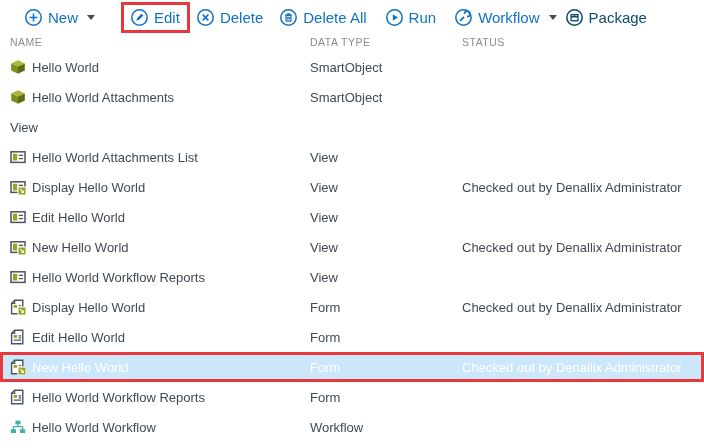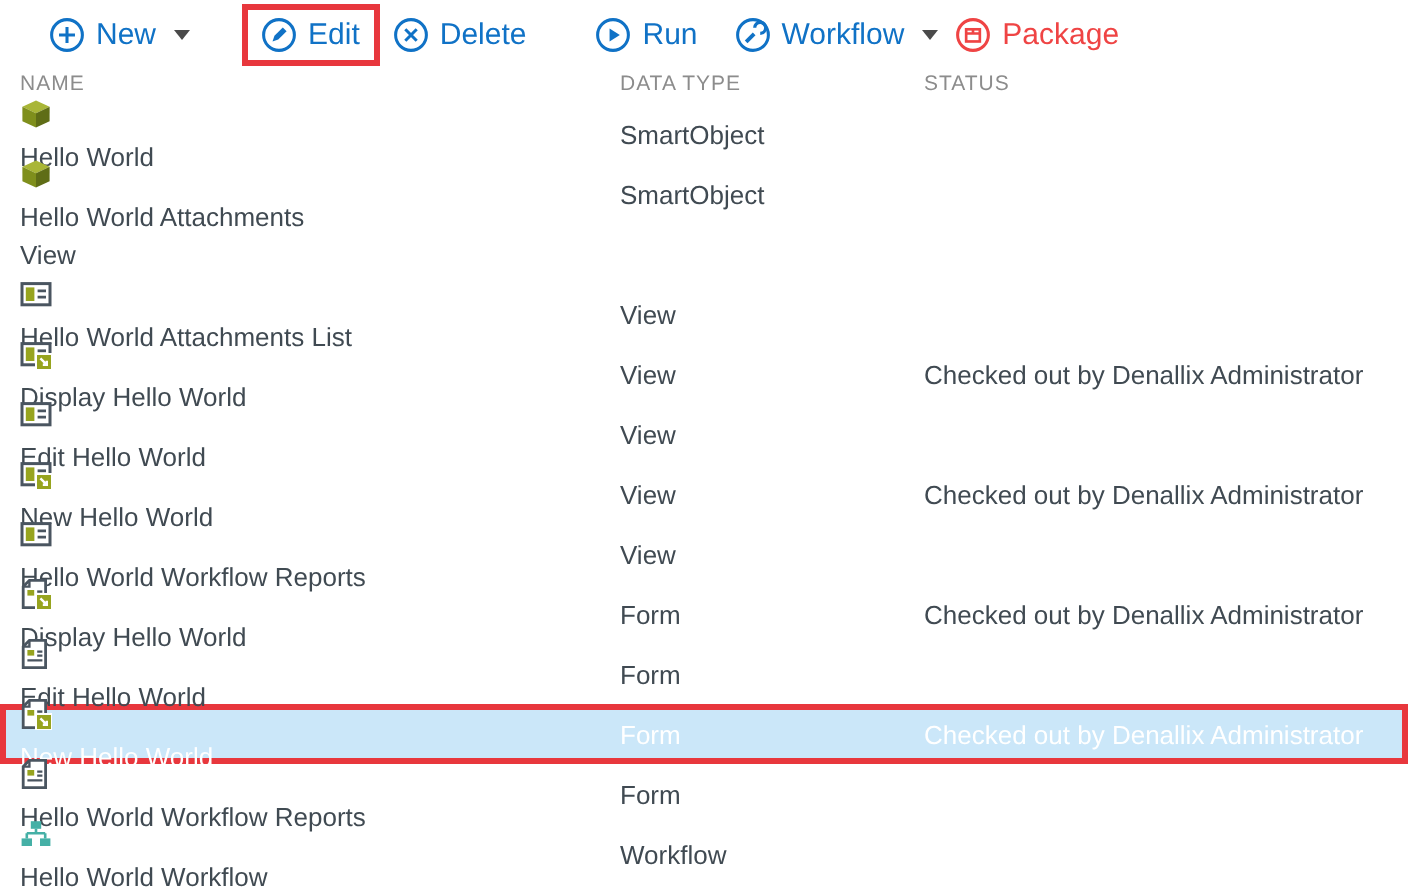--- a/index.html
+++ b/index.html
@@ -13,21 +13,21 @@
   .toolbar {
     height:34px; display:flex; align-items:center;
     padding-left:24px; color:#1072c6; font-size:15px;
     white-space:nowrap;
   }
   .tbtn {
     display:inline-flex; align-items:center; gap:5px;
     color:#1072c6; cursor:pointer; line-height:1;
   }
   .tbtn svg { display:block; }
-  .tbtn.disabled { color:#ef4444; cursor:default; }
+  .tbtn.disabled { color:#0c4a6e; cursor:default; }
   .caret {
     width:0; height:0; margin-left:9px;
     border-left:4px solid transparent; border-right:4px solid transparent;
     border-top:5px solid #4a4a4a;
   }
   .annotation-box {
     display:inline-flex; align-items:center;
     border:3px solid #e8373d; padding:3px 7px 3px 6px;
     margin:0 6px 0 12px;
   }
@@ -39,21 +39,21 @@
   }
   .thead {
     height:16px; font-size:10.5px; letter-spacing:0.5px;
     color:#8c8c8c;
   }
   
   .rows { padding-top:2px; }
   .row {
     height:30px; font-size:13px; color:#404a52;
   }
-  .row .name-cell { display:flex; gap:6px; overflow:hidden;flex-direction:column; }
+  .row .name-cell { display:flex; align-items:center; gap:6px; overflow:hidden; }
   .row .name-cell svg { flex:0 0 auto; display:block; }
   .row.selected {
     background:#cbe7f9; color:#ffffff;
     border:3px solid #e8373d;
     padding-left:7px;
   }
   .cell { white-space:nowrap; overflow:hidden; }
 </style>
 </head>
 <body>
@@ -84,20 +84,31 @@
     <div class="tbtn">
       <span>
         <svg width="19" height="19" viewBox="0 0 20 20" fill="none" stroke="currentColor" stroke-width="1.6">
           <circle cx="10" cy="10" r="8.1"></circle>
           <path d="M7 7l6 6M13 7l-6 6"></path>
         </svg>
       </span>
       <span>Delete</span>
     </div>
     <span class="gap16"></span>
+    <div class="tbtn">
+      <span>
+        <svg width="19" height="19" viewBox="0 0 20 20" fill="none" stroke="currentColor" stroke-width="1.3">
+          <circle cx="10" cy="10" r="8.1" stroke-width="1.6"></circle>
+          <path d="M6.6 7.6h6.8M8.6 6.2h2.8"></path>
+          <rect x="7.4" y="7.6" width="5.2" height="6.2" rx="0.6"></rect>
+          <path d="M9.2 9.2v3M10.8 9.2v3"></path>
+        </svg>
+      </span>
+      <span>Delete All</span>
+    </div>
     <span class="gap18"></span>
     <div class="tbtn">
       <span>
         <svg width="19" height="19" viewBox="0 0 20 20" fill="none" stroke="currentColor" stroke-width="1.6">
           <circle cx="10" cy="10" r="8.1"></circle>
           <path d="M8.2 6.6L13.6 10l-5.4 3.4z" fill="currentColor" stroke="none"></path>
         </svg>
       </span>
       <span>Run</span>
     </div>

